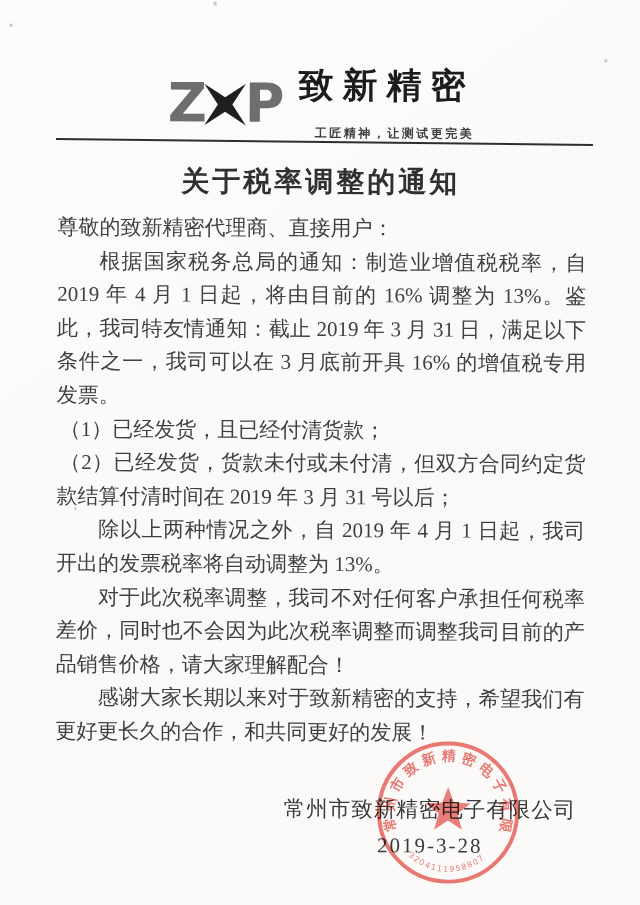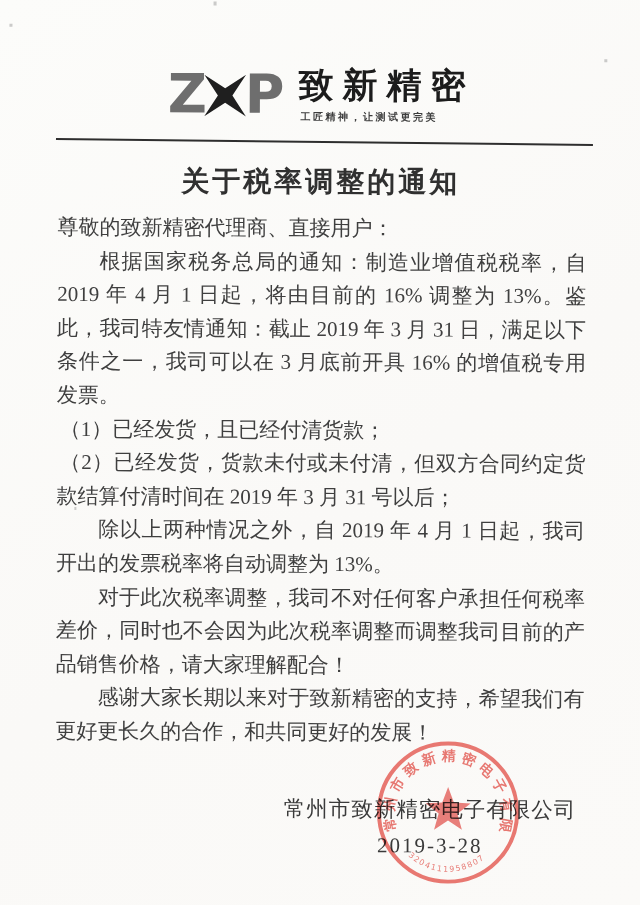--- a/index.html
+++ b/index.html
@@ -29,22 +29,22 @@
     font-weight: 900; font-size: 54px; line-height: 1;
     color: #6e6e6e; letter-spacing: -2px;
   }
   .logo-star { width: 58px; height: 58px; margin: 0 -9px; position: relative; top: 1px; }
   .brand-col { display: flex; flex-direction: column; margin-left: 16px; }
   .logo-brand {
     font-size: 35px; font-weight: 700; color: #1c1c1c;
     letter-spacing: 9px; line-height: 1.15; white-space: nowrap;
   }
   .logo-tagline {
-    font-size: 10px; font-weight: 700; color: #3d3d3d;
-    letter-spacing: 2.5px; margin-top: 3px; margin-left: 2px; white-space: nowrap;
+    font-size: 12px; font-weight: 700; color: #3d3d3d;
+    letter-spacing: 2.5px; margin-top: 19px; margin-left: 2px; white-space: nowrap; text-align: right;
   }
 
   
   .divider {
     position: absolute; top: 141px; left: 55px; width: 537px; height: 2px;
     background: #2e2e2e; transform: rotate(0.4deg);
   }
 
   
   .doc-title {

